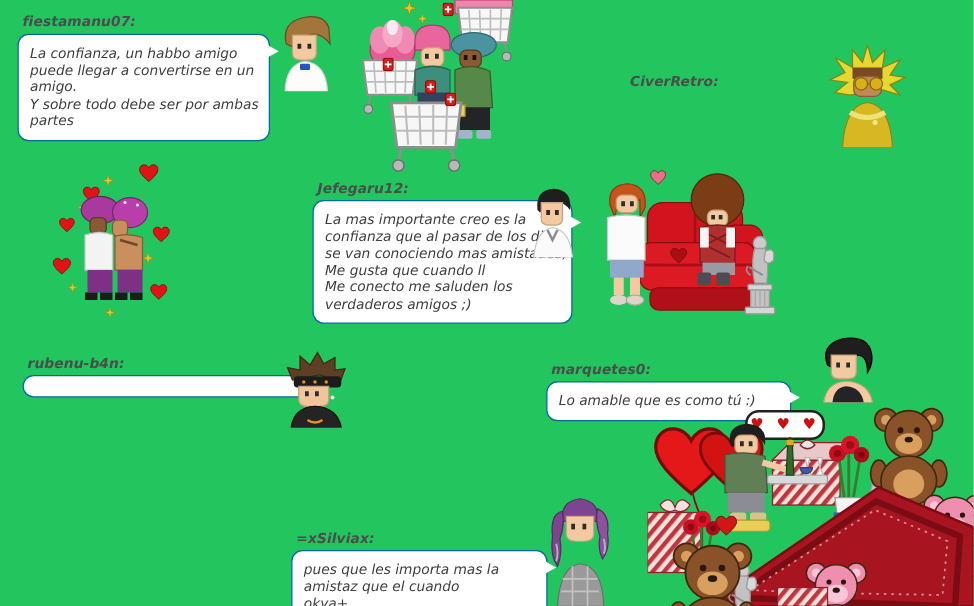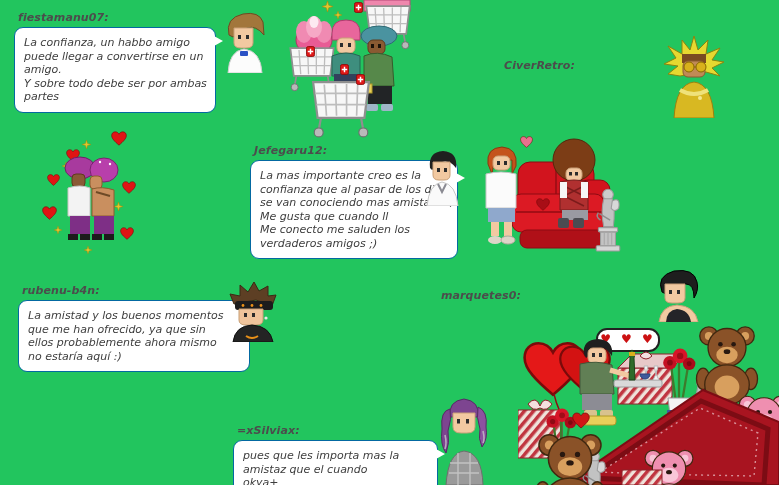--- a/index.html
+++ b/index.html
@@ -128,30 +128,30 @@
 Me gusta que cuando ll
 Me conecto me saluden los
 verdaderos amigos ;)</span>
       <i class="tail" style="top:12px"></i>
     </div>
   </div>
 
   <div class="chat" style="left:18px; top:284px; width:232px;">
     <div class="uname">rubenu-b4n:</div>
     <div class="balloon">
-      <span class="msg">La amistad y los buenos momentos
-que me han ofrecido, ya que sin
-ellos probablemente ahora mismo
-no estaría aquí :)</span>
       <i class="tail" style="top:10px"></i>
     </div>
   </div>
 
   <div class="chat" style="left:437px; top:277px; width:196px;margin-top:12px;">
     <div class="uname">marquetes0:</div>
+    <div class="balloon">
+      <span class="msg">Lo amable que es como tú :)</span>
+      <i class="tail" style="top:7px"></i>
+    </div>
   </div>
 
   <div class="chat" style="left:233px; top:408px; width:205px;margin-top:16px;">
     <div class="uname">=xSilviax:</div>
     <div class="balloon">
       <span class="msg">pues que les importa mas la
 amistaz que el cuando
 okya+</span>
       <i class="tail" style="top:8px"></i>
     </div>

